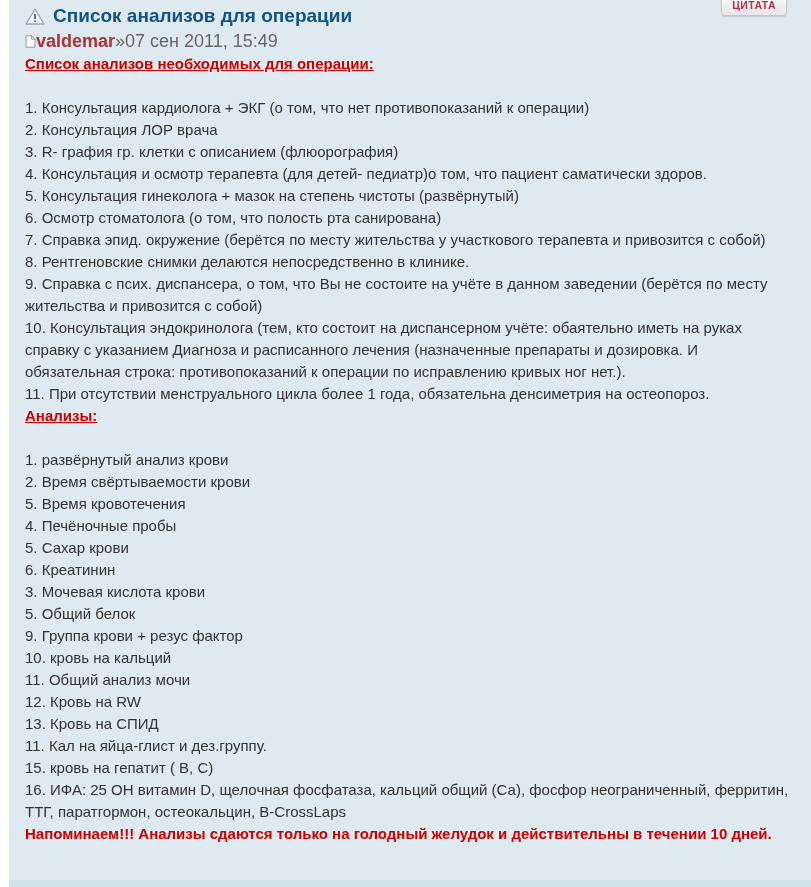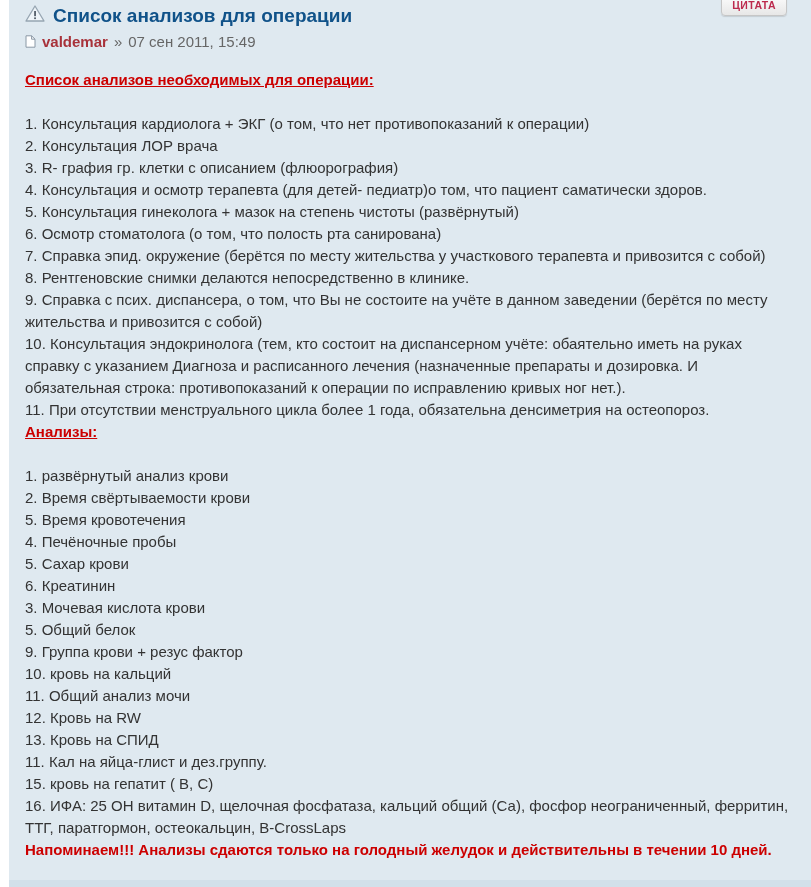--- a/index.html
+++ b/index.html
@@ -10,47 +10,47 @@
     position: relative;
   }
   .panel {
     position: absolute; left: 9px; top: 0; right: 0; bottom: 0;
     background: #dfe9f0;
     padding: 0 18px 0 16px;
     box-sizing: border-box;
   }
   
   .post-header { position: relative; padding-top: 5px; }
-  .title-row { display: flex; align-items: flex-start; gap: 8px; }
+  .title-row { display: flex; align-items: center; gap: 8px; }
   .post-title {
     font-size: 19px; font-weight: bold; color: #105289;
     margin: 0; text-decoration: none; line-height: 22px;
   }
   .author-row {
-    margin-top: 7px; display: flex; align-items: center; gap: 6px;
-    font-size: 15px; color: #666666; line-height: 15px;
+    margin-top: 7px; display: flex; align-items: center; 
+    font-size: 18px; color: #666666; line-height: 15px;
   }
   .author-name { color: #a8323a; font-weight: bold; text-decoration: none; }
   .quote-button {
     position: absolute; top: -7px; right: 6px;
     padding: 5px 10px 4px 10px;
     border: 1px solid #c6c6c6; border-radius: 4px;
     background: linear-gradient(#fefefe, #e7e7e7);
     font-family: "Liberation Sans", sans-serif;
     font-size: 10.5px; font-weight: bold; letter-spacing: 0.4px;
     color: #bc2a4d; cursor: pointer;
     box-shadow: 0 1px 1px rgba(0,0,0,0.12);
   }
   .quote-glyph {
     position: absolute; left: -10px; top: -5px;
     color: #bc2a4d; font-size: 16px; font-weight: bold; line-height: 1;
   }
   
   .content {
-    margin-top: 20px;
+    margin-top: 4px;
     font-size: 15px; line-height: 22px; color: #333333;
     padding-right: 2px;
   }
   .red-bold { color: #cc0000; font-weight: bold; }
   .underlined { text-decoration: underline; }
   .gap { height: 22px; }
   .line { min-height: 22px; }
   .bottom-strip {
     position: absolute; left: 9px; right: 0; bottom: 0; height: 7px;
     background: #d2e0ea;

